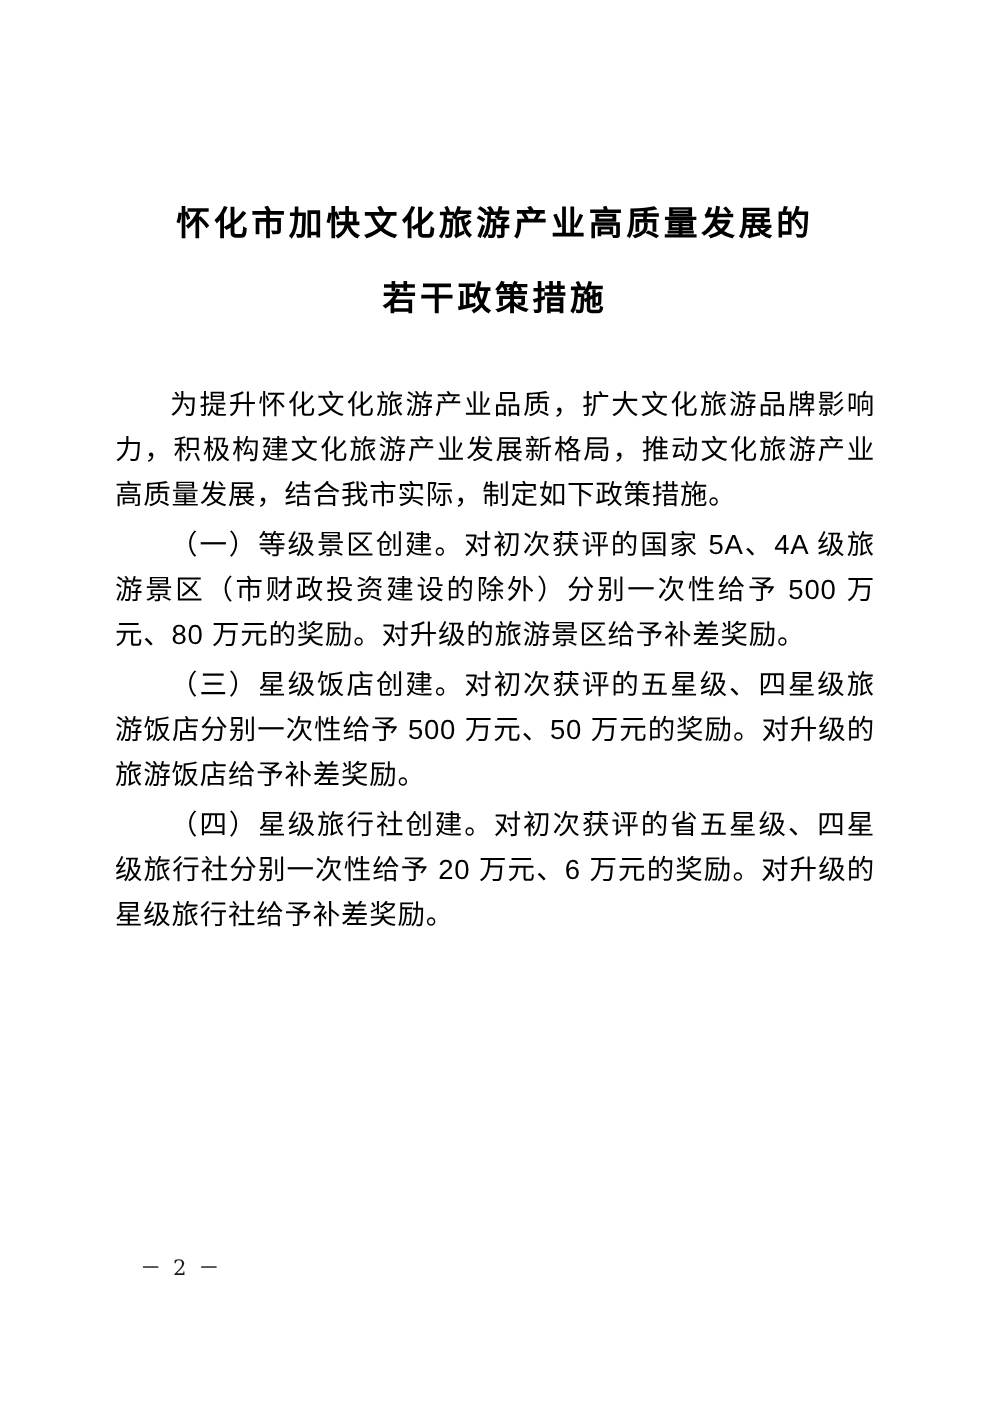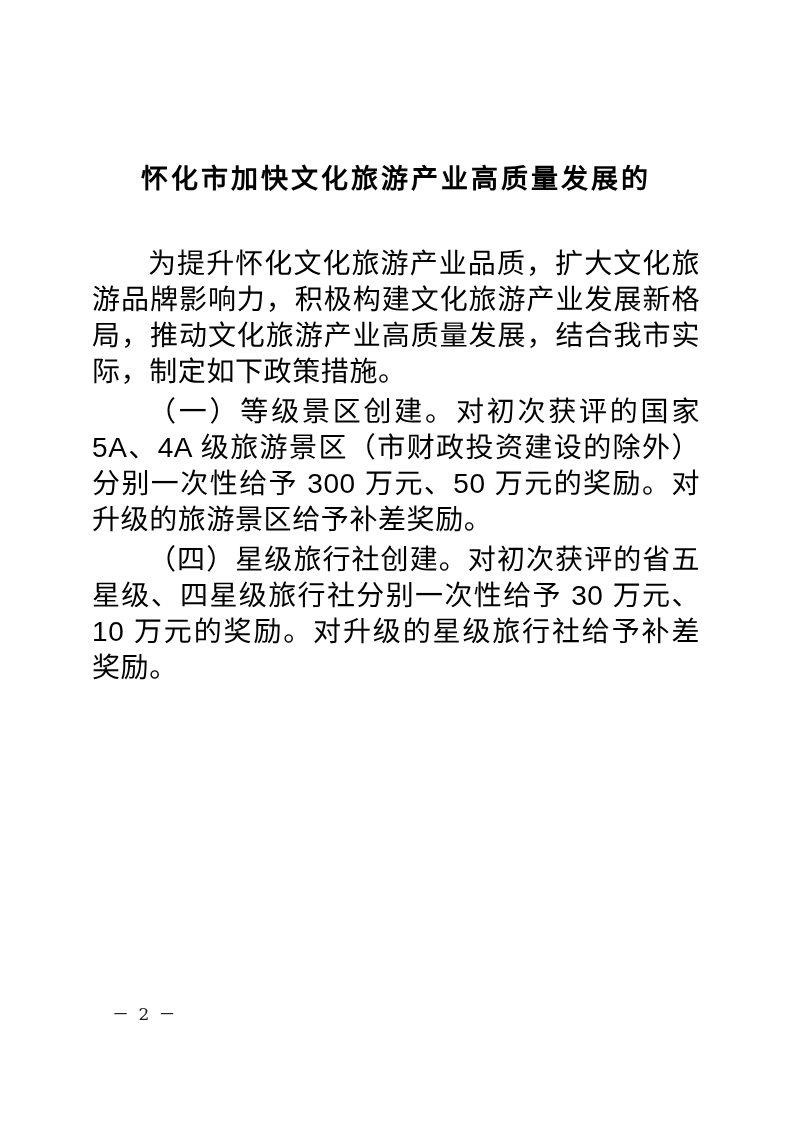--- a/index.html
+++ b/index.html
@@ -29,21 +29,21 @@
     font-size: 27px;
     line-height: 60px;
     font-weight: bold;
     letter-spacing: 3px;
   }
   .doc-title .title-line {
     display: block;
   }
   .body-text {
     margin-top: 37px;
-    font-size: 28px;
+    font-size: 22px;
     line-height: 36px;
     letter-spacing: 0.6px;
     text-align: justify;
     text-align-last: left;
   }
   .body-text p {
     margin: 0 0 4px 0;
     text-indent: 2em;
   }
   .page-number {
@@ -57,30 +57,32 @@
   }
 </style>
 </head>
 <body>
 
 <div class="page">
   <div class="content">
 
     <h1 class="doc-title">
       <span class="title-line">怀化市加快文化旅游产业高质量发展的</span>
+      <span class="title-line">若干政策措施</span>
     </h1>
 
     <div class="body-text">
       <p>为提升怀化文化旅游产业品质，扩大文化旅游品牌影响力，积极构建文化旅游产业发展新格局，推动文化旅游产业高质量发展，结合我市实际，制定如下政策措施。</p>
 
 
-      <p>（一）等级景区创建。对初次获评的国家 5A、4A 级旅游景区（市财政投资建设的除外）分别一次性给予 300 万元、50 万元的奖励。对升级的旅游景区给予补差奖励。</p>
+      <p>（一）等级景区创建。对初次获评的国家 5A、4A 级旅游景区（市财政投资建设的除外）分别一次性给予 500 万元、80 万元的奖励。对升级的旅游景区给予补差奖励。</p>
 
 
+      <p>（三）星级饭店创建。对初次获评的五星级、四星级旅游饭店分别一次性给予 500 万元、50 万元的奖励。对升级的旅游饭店给予补差奖励。</p>
 
-      <p>（四）星级旅行社创建。对初次获评的省五星级、四星级旅行社分别一次性给予 30 万元、10 万元的奖励。对升级的星级旅行社给予补差奖励。</p>
+      <p>（四）星级旅行社创建。对初次获评的省五星级、四星级旅行社分别一次性给予 20 万元、6 万元的奖励。对升级的星级旅行社给予补差奖励。</p>
 
     </div>
 
   </div>
 
   <div class="page-number">－ 2 －</div>
 </div>
 
 </body></html>

